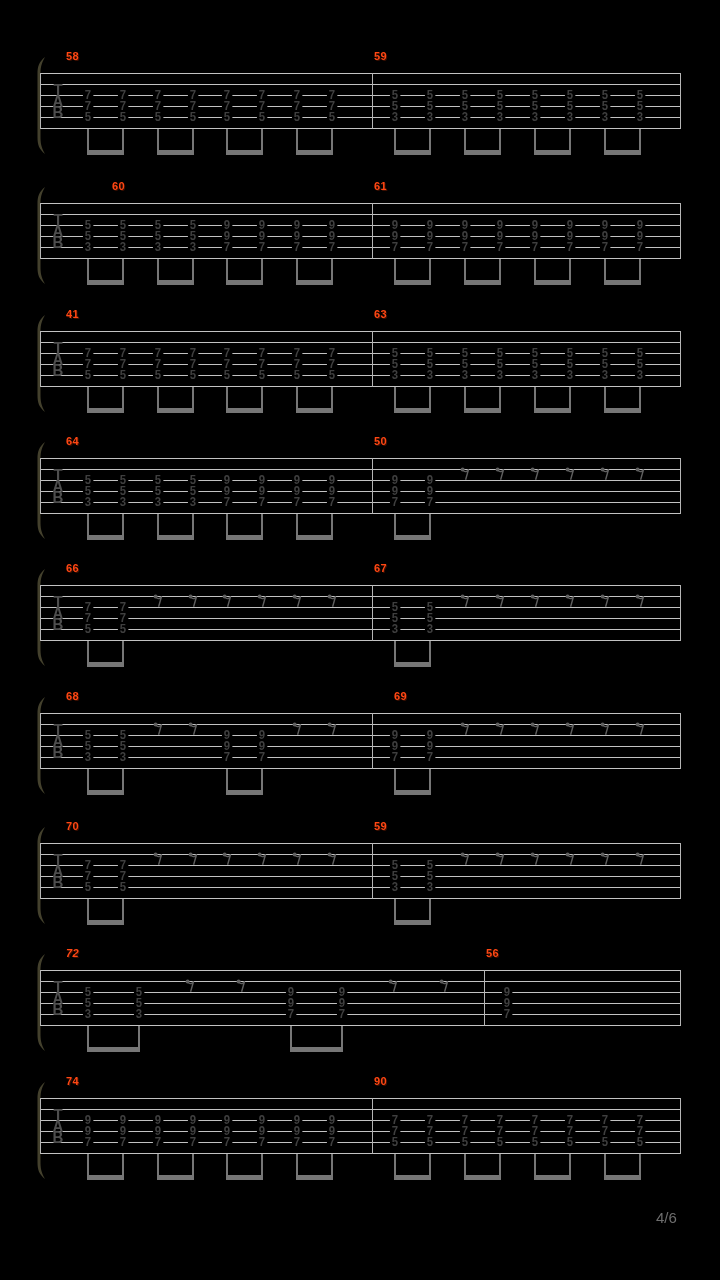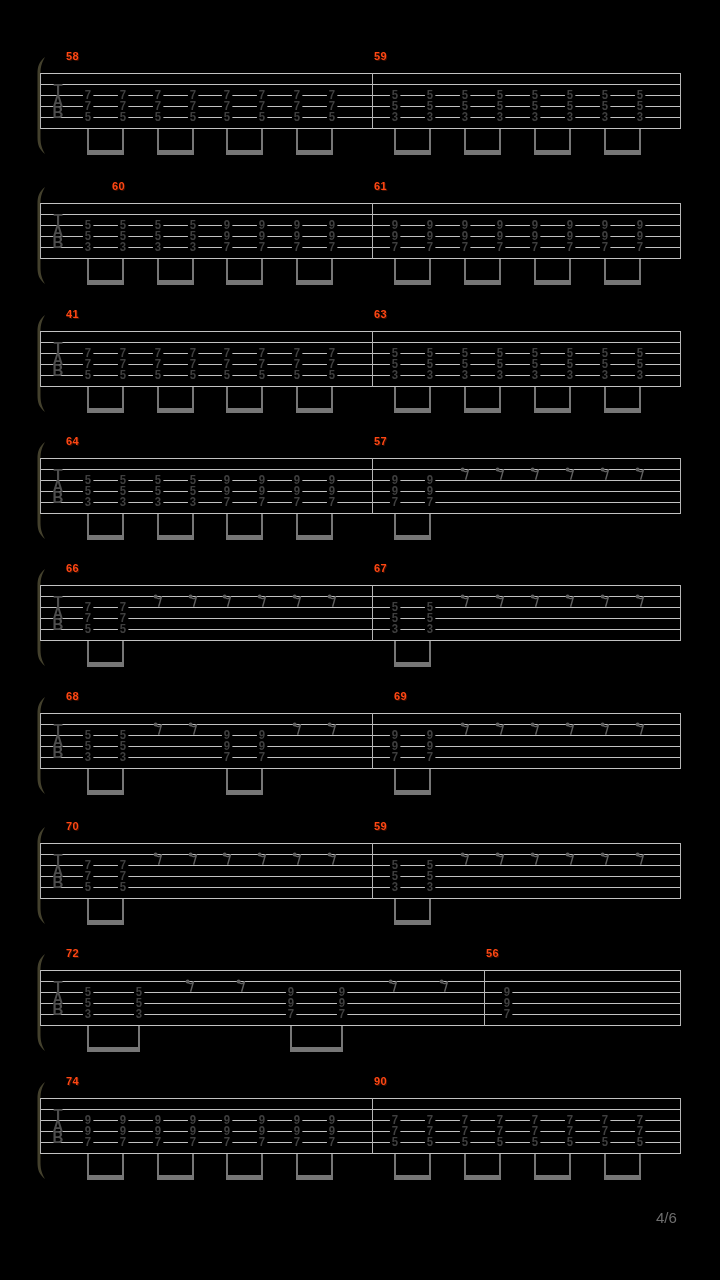--- a/index.html
+++ b/index.html
@@ -336,21 +336,21 @@
       <div class="beam" style="left: 87px; top: 535px; width: 37px; background: rgb(118, 118, 118);"></div>
       <div class="stem" style="left: 157px; top: 514px; height: 26px; background: rgb(118, 118, 118);"></div>
       <div class="stem" style="left: 192px; top: 514px; height: 26px; background: rgb(118, 118, 118);"></div>
       <div class="beam" style="left: 157px; top: 535px; width: 37px; background: rgb(118, 118, 118);"></div>
       <div class="stem" style="left: 226px; top: 514px; height: 26px; background: rgb(118, 118, 118);"></div>
       <div class="stem" style="left: 261px; top: 514px; height: 26px; background: rgb(118, 118, 118);"></div>
       <div class="beam" style="left: 226px; top: 535px; width: 37px; background: rgb(118, 118, 118);"></div>
       <div class="stem" style="left: 296px; top: 514px; height: 26px; background: rgb(118, 118, 118);"></div>
       <div class="stem" style="left: 331px; top: 514px; height: 26px; background: rgb(118, 118, 118);"></div>
       <div class="beam" style="left: 296px; top: 535px; width: 37px; background: rgb(118, 118, 118);"></div>
-      <div class="mnum" style="left: 374px; top: 435px; color: rgb(255, 71, 19);">57</div>
+      <div class="mnum" style="left: 374px; top: 435px; color: rgb(255, 71, 19);">50</div>
       <div class="fret" style="left: 395px; top: 480px; color: rgb(63, 63, 63);">9</div>
       <div class="fret" style="left: 395px; top: 491px; color: rgb(63, 63, 63);">9</div>
       <div class="fret" style="left: 395px; top: 502px; color: rgb(63, 63, 63);">7</div>
       <div class="fret" style="left: 430px; top: 480px; color: rgb(63, 63, 63);">9</div>
       <div class="fret" style="left: 430px; top: 491px; color: rgb(63, 63, 63);">9</div>
       <div class="fret" style="left: 430px; top: 502px; color: rgb(63, 63, 63);">7</div>
       <div class="rest" style="left: 460px; top: 466px;"><svg width="10" height="15" viewBox="0 0 10 15">
           <circle cx="2.6" cy="3.4" r="2" fill="#5f5f5f"></circle>
           <path d="M3.5 5 C5.5 6.3 7.5 5.6 8.6 3.2 L5.6 13.8" stroke="#5f5f5f" stroke-width="1.4" fill="none"></path>
         </svg></div>
@@ -635,21 +635,21 @@
       <div class="sl" style="left: 40px; top: 992px; width: 640px; background: rgb(194, 194, 194);"></div>
       <div class="sl" style="left: 40px; top: 1003px; width: 640px; background: rgb(194, 194, 194);"></div>
       <div class="sl" style="left: 40px; top: 1014px; width: 640px; background: rgb(194, 194, 194);"></div>
       <div class="sl" style="left: 40px; top: 1025px; width: 640px; background: rgb(194, 194, 194);"></div>
       <div class="bl" style="left: 40px; top: 970px; height: 56px; background: rgb(181, 181, 181);"></div>
       <div class="bl" style="left: 484px; top: 970px; height: 56px; background: rgb(181, 181, 181);"></div>
       <div class="bl" style="left: 680px; top: 970px; height: 56px; background: rgb(181, 181, 181);"></div>
       <div class="clef" style="left: 58px; top: 987px; color: rgb(78, 78, 78);">T</div>
       <div class="clef" style="left: 58px; top: 998px; color: rgb(78, 78, 78);">A</div>
       <div class="clef" style="left: 58px; top: 1009px; color: rgb(78, 78, 78);">B</div>
-      <div class="mnum" style="left: 66px; top: 947px; color: rgb(255, 71, 19);">72</div>
+      <div class="mnum" style="left: 66px; top: 947px; color: rgb(255, 71, 19); font-style: italic;">72</div>
       <div class="fret" style="left: 88px; top: 992px; color: rgb(63, 63, 63);">5</div>
       <div class="fret" style="left: 88px; top: 1003px; color: rgb(63, 63, 63);">5</div>
       <div class="fret" style="left: 88px; top: 1014px; color: rgb(63, 63, 63);">3</div>
       <div class="fret" style="left: 139px; top: 992px; color: rgb(63, 63, 63);">5</div>
       <div class="fret" style="left: 139px; top: 1003px; color: rgb(63, 63, 63);">5</div>
       <div class="fret" style="left: 139px; top: 1014px; color: rgb(63, 63, 63);">3</div>
       <div class="rest" style="left: 185px; top: 978px;"><svg width="10" height="15" viewBox="0 0 10 15">
           <circle cx="2.6" cy="3.4" r="2" fill="#5f5f5f"></circle>
           <path d="M3.5 5 C5.5 6.3 7.5 5.6 8.6 3.2 L5.6 13.8" stroke="#5f5f5f" stroke-width="1.4" fill="none"></path>
         </svg></div>

